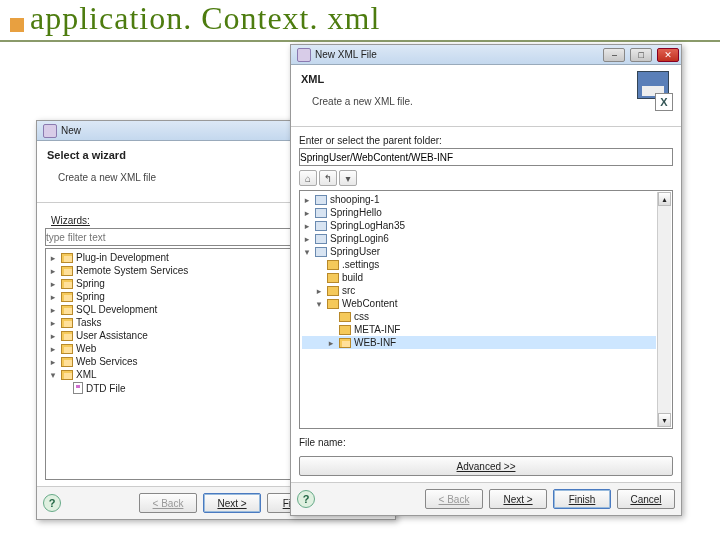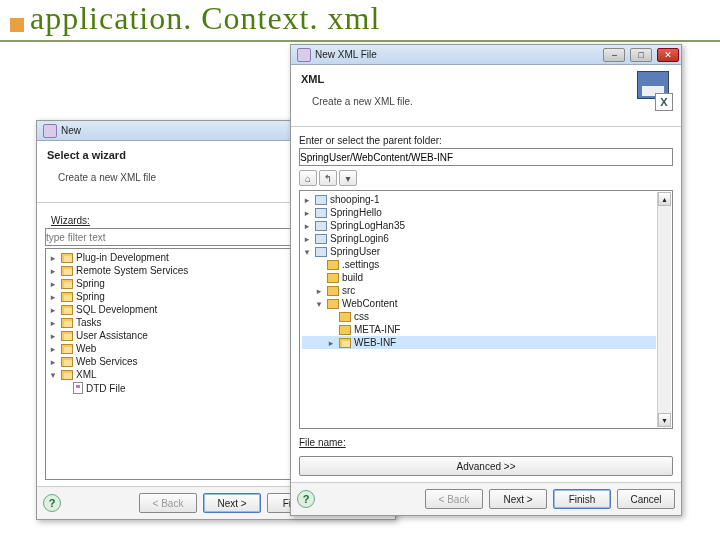--- a/index.html
+++ b/index.html
@@ -52,26 +52,26 @@
   .ico-folder-open::after{content:"";position:absolute;inset:2px 0 0 2px;background:#ffe09a;}
   .ico-proj { width:12px;height:10px;background:#d8e4f2;border:1px solid #6a8ab0;}
   .ico-file { width:10px;height:12px;background:#fff;border:1px solid #888;}
   .ico-file.dtd::after{content:"";display:block;height:3px;background:#d070d0;margin:2px;}
   .ico-file.xml::after{content:"";display:block;height:3px;background:#5aa0d0;margin:2px;}
 
   .button-row {
     border-top:1px solid #ccc; padding:6px; display:flex; gap:6px; justify-content:flex-end; align-items:center; background:#f4f4f4;
   }
   .button-row .help { margin-right:auto; width:18px;height:18px;border:1px solid #6a8;border-radius:50%;background:#dff0e0;color:#264;display:flex;align-items:center;justify-content:center;font-weight:bold;font-size:11px;}
-  .btn { min-width:58px; height:20px; border:1px solid #888; background:linear-gradient(#fdfdfd,#e6e6e6); border-radius:2px; font-size:10px; display:flex;align-items:center;justify-content:center; padding:0 6px;}
+  .btn { min-width:58px; height:20px; border:1px solid #888; background:linear-gradient(#fdfdfd,#e6e6e6); border-radius:2px; font-size:10px; display:flex;align-items:center;justify-content:center; padding:0 6px;text-decoration:underline;}
   .btn.disabled { color:#999; }
   .btn.default { border-color:#4a7ac0; box-shadow:0 0 0 1px #9bd inset; }
 
   .advrow{ margin-top:6px;}
-  .filerow{ display:flex; align-items:center; gap:6px; margin-top:6px;text-decoration:underline;}
+  .filerow{ display:flex; align-items:center; gap:6px; margin-top:6px;}
   .filerow .txt{ flex:1;}
 
   .scroll-stub{ position:absolute; right:1px; top:1px; bottom:1px; width:14px; background:#f0f0f0; border-left:1px solid #ccc;}
   .scroll-stub .su,.scroll-stub .sd{height:14px;background:linear-gradient(#fff,#ddd);border:1px solid #bbb;font-size:8px;display:flex;align-items:center;justify-content:center;}
   .scroll-stub .sd{position:absolute;bottom:0;left:0;right:0;}
 
   
   #dlg1 { top:120px; left:36px; width:360px; height:400px; }
   #dlg2 { top:44px; left:290px; width:392px; height:472px; z-index:2; }
   .hdricon{width:14px;height:14px;background:#d8cce8;border:1px solid #8a7ab0;border-radius:2px;}

